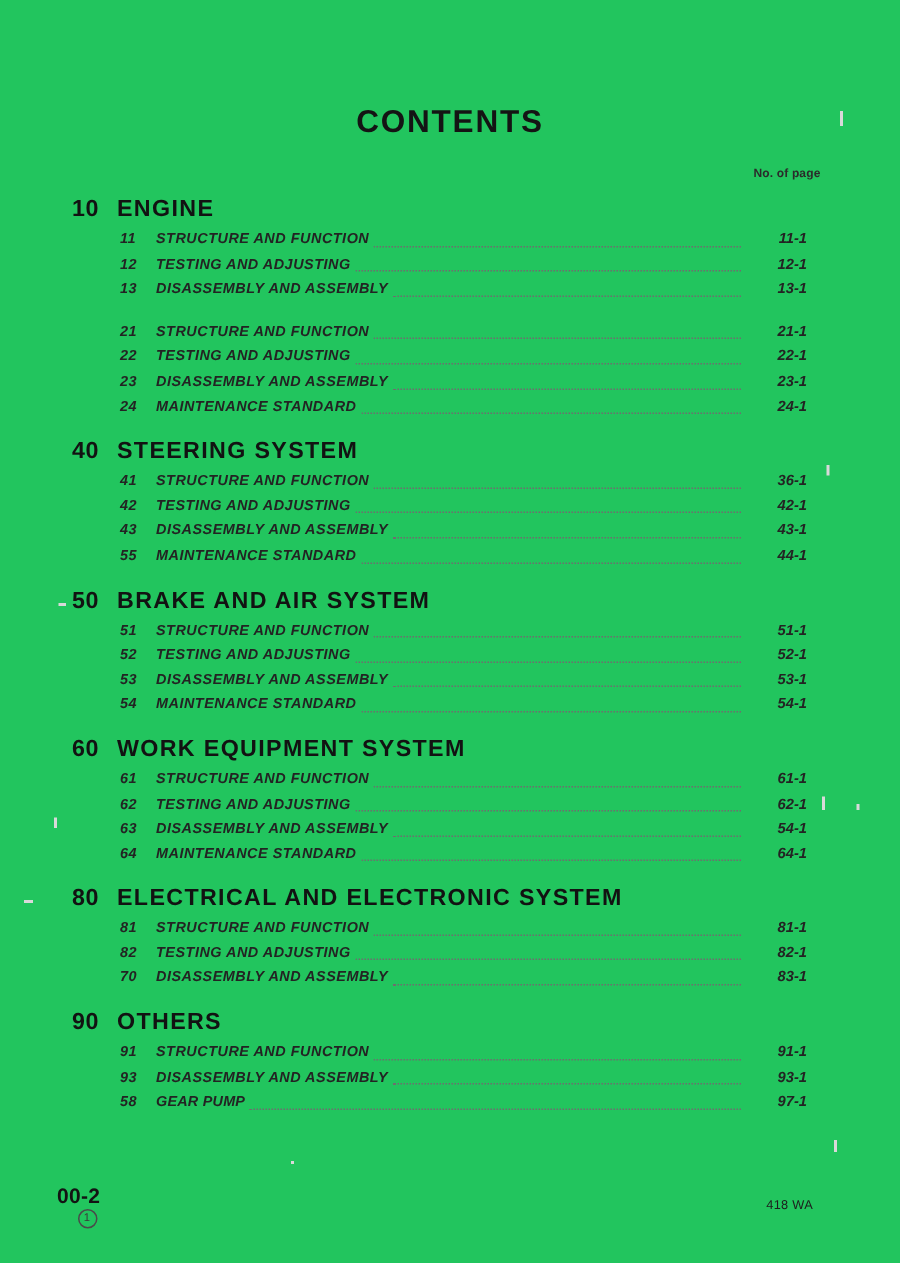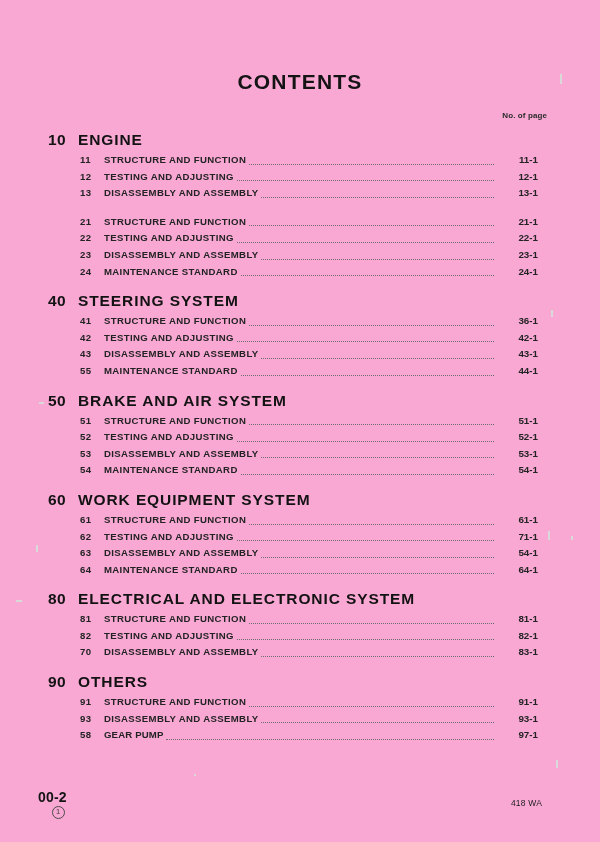--- a/index.html
+++ b/index.html
@@ -12,21 +12,21 @@
     height: 842px;
     position: relative;
     font-family: "Liberation Sans", sans-serif;
     color: #1a1a1a;
     overflow: hidden;
   }
 
   .page {
     position: absolute;
     inset: 0;
-    background: #f9a8d4;
+    background: #22c55e;
     padding-left: 26px;
   }
 
   
   .contents-title {
     position: absolute;
     top: 70px;
     left: 0;
     width: 600px;
     text-align: center;
@@ -83,20 +83,21 @@
     display: flex;
     align-items: center;
     font-size: 9.6px;
     font-weight: bold;
     letter-spacing: .35px;
     color: #232323;
     height: 16.6px;
     line-height: 16.6px;
     padding-left: 32px;
     white-space: nowrap;
+    font-style: italic;
   }
   .entry-num {
     flex: 0 0 24px;
     width: 24px;
   }
   .entry-label {
     flex: 0 0 auto;
     padding-right: 3px;
   }
   .entry-label.tight { letter-spacing: .15px; }
@@ -308,21 +309,21 @@
           <div class="entry">
             <span class="entry-num">61</span>
             <span class="entry-label">STRUCTURE AND FUNCTION</span>
             <span class="leader"></span>
             <span class="entry-page">61-1</span>
           </div>
           <div class="entry">
             <span class="entry-num">62</span>
             <span class="entry-label">TESTING AND ADJUSTING</span>
             <span class="leader"></span>
-            <span class="entry-page">71-1</span>
+            <span class="entry-page">62-1</span>
           </div>
           <div class="entry">
             <span class="entry-num">63</span>
             <span class="entry-label">DISASSEMBLY AND ASSEMBLY</span>
             <span class="leader"></span>
             <span class="entry-page">54-1</span>
           </div>
           <div class="entry">
             <span class="entry-num">64</span>
             <span class="entry-label">MAINTENANCE STANDARD</span>

